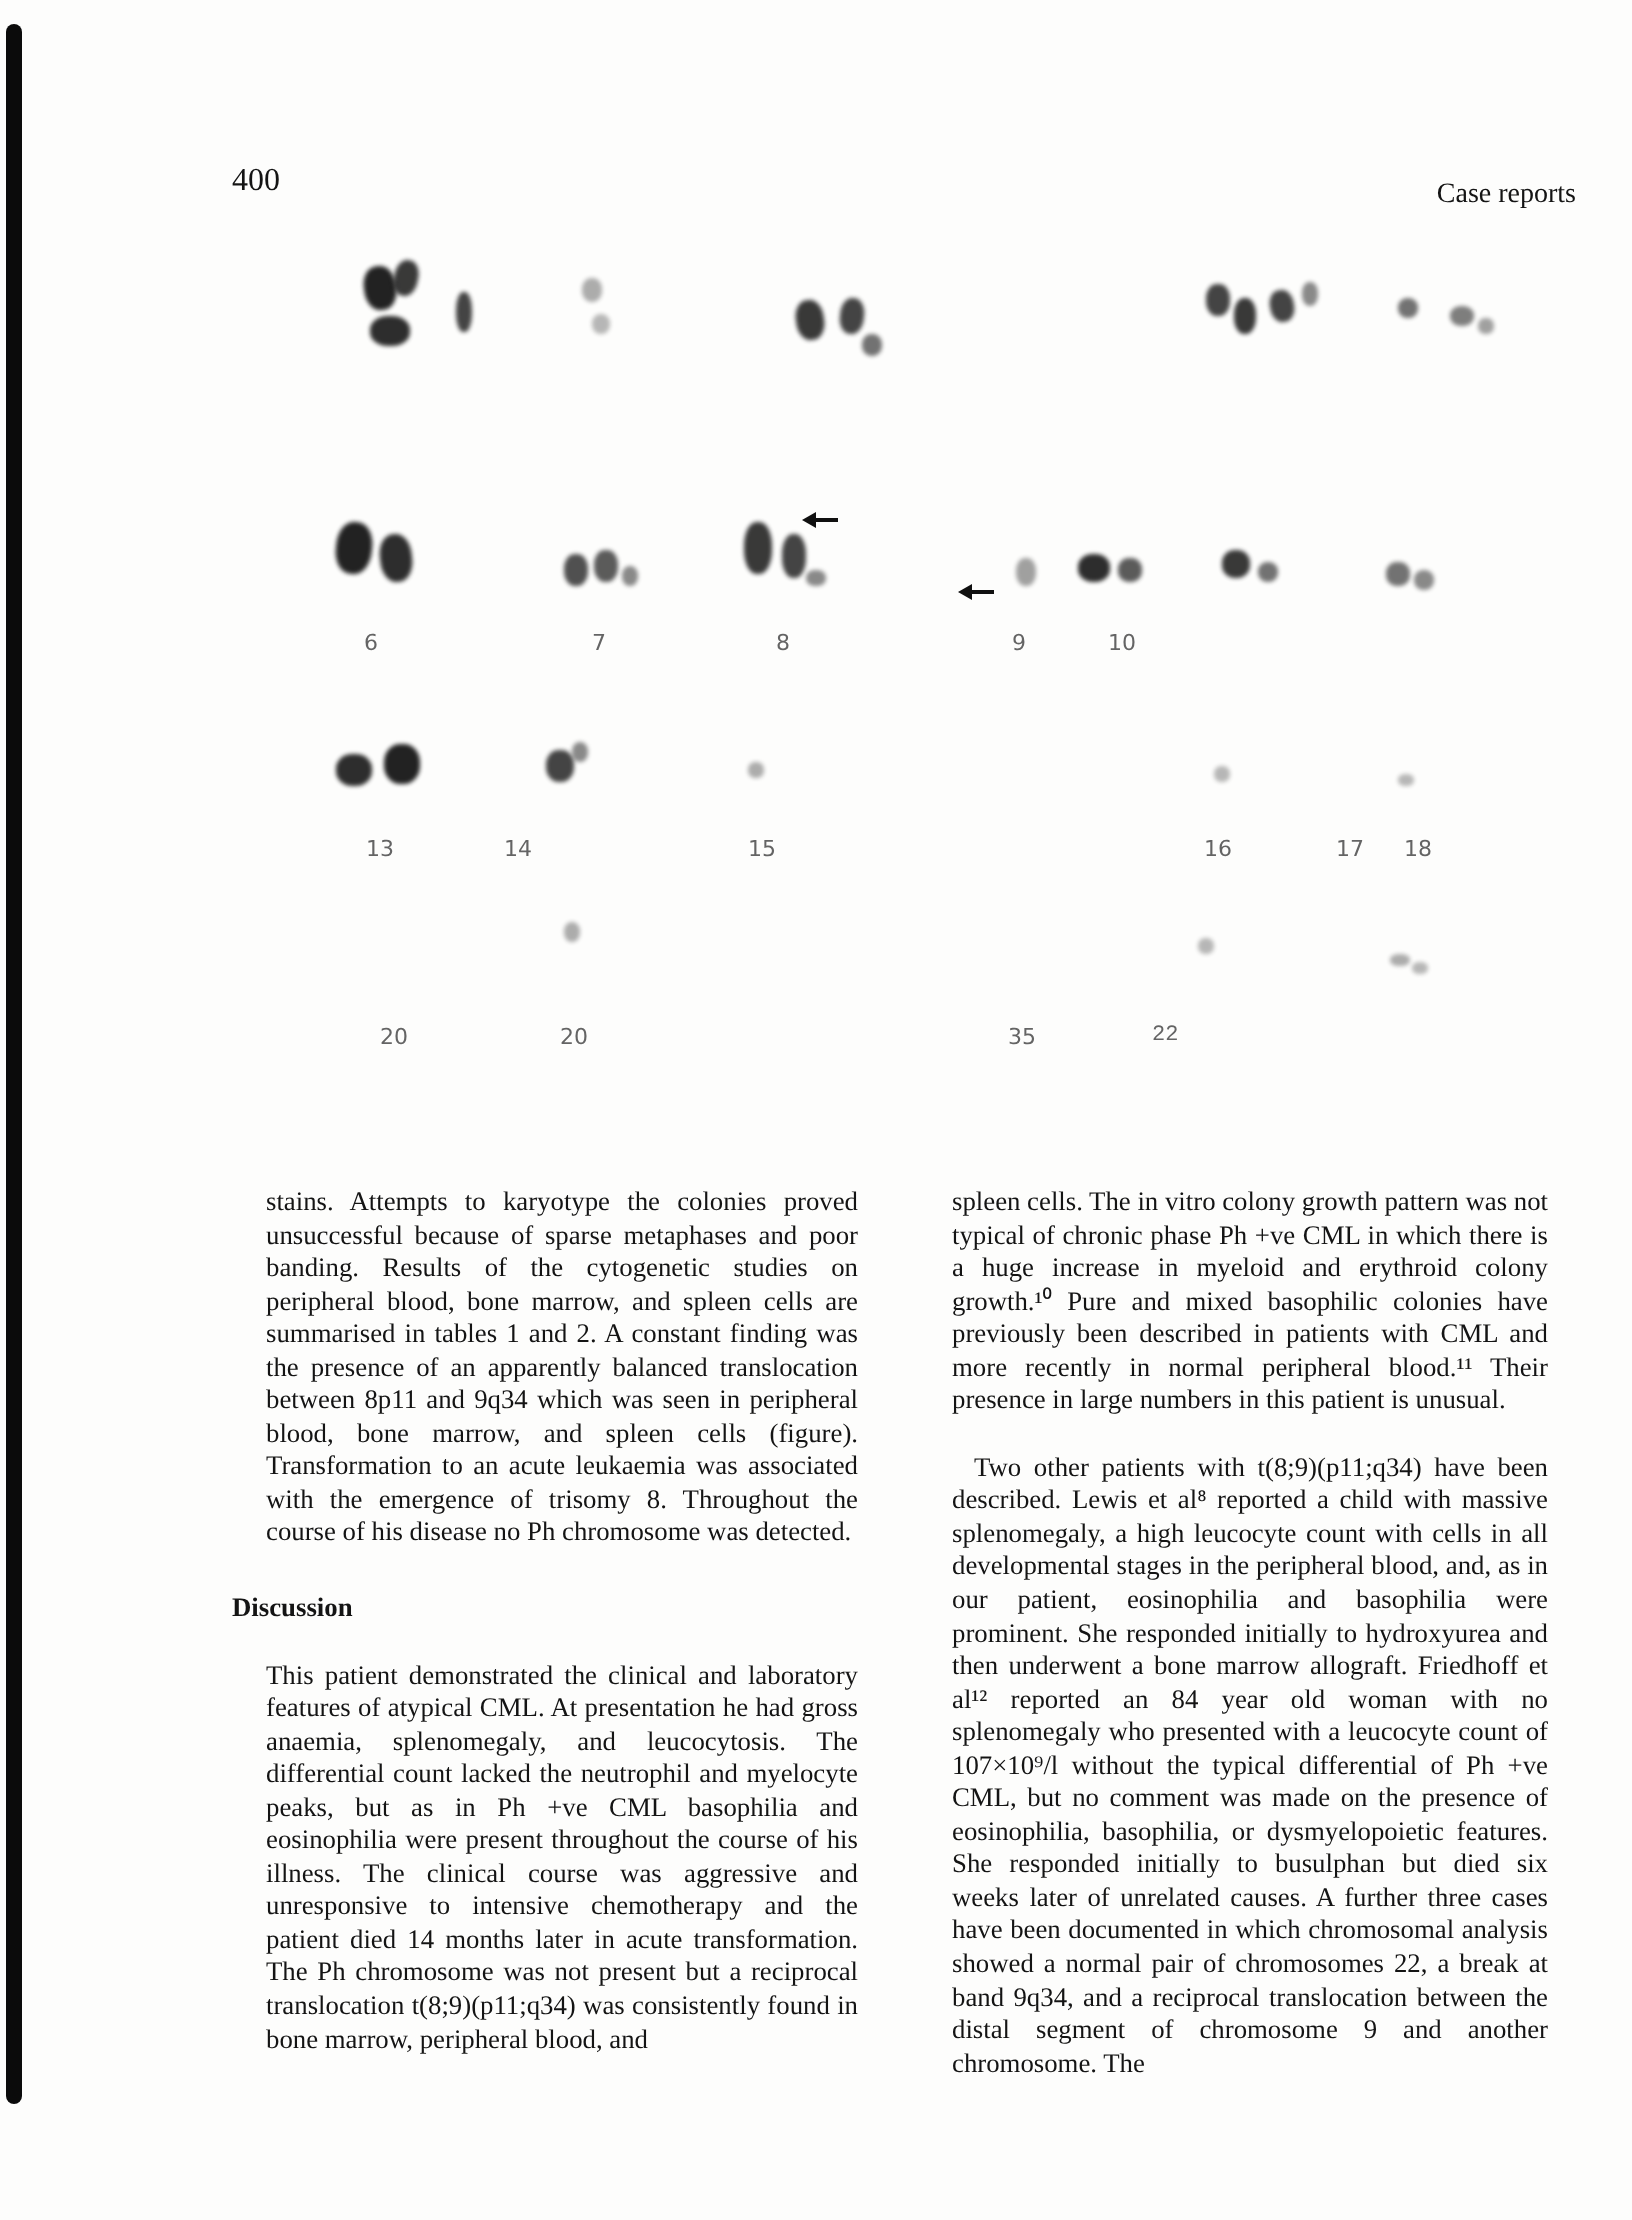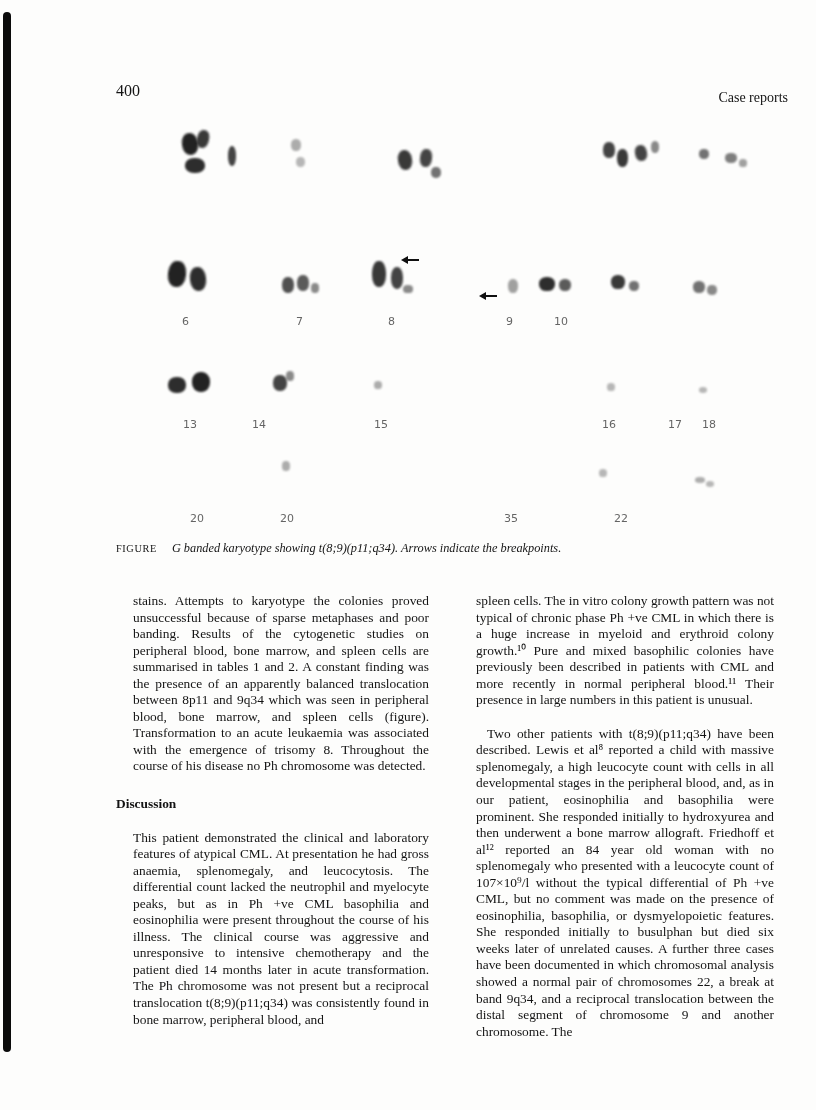--- a/index.html
+++ b/index.html
@@ -93,29 +93,25 @@
       <span class="chromo-label" style="left: 554px; top: 315px;">10</span>
       <span class="chromo-label" style="left: 183px; top: 418px;">13</span>
       <span class="chromo-label" style="left: 252px; top: 418px;">14</span>
       <span class="chromo-label" style="left: 374px; top: 418px;">15</span>
       <span class="chromo-label" style="left: 602px; top: 418px;">16</span>
       <span class="chromo-label" style="left: 668px; top: 418px;">17</span>
       <span class="chromo-label" style="left: 702px; top: 418px;">18</span>
       <span class="chromo-label" style="left: 190px; top: 512px;">20</span>
       <span class="chromo-label" style="left: 280px; top: 512px;">20</span>
       <span class="chromo-label" style="left: 504px; top: 512px;">35</span>
-      <span class="chromo-label" style="left: 614px; top: 512px;">22</span>
+      <span class="chromo-label" style="left: 576px; top: 512px; font-family: Liberation Mono, monospace;">22</span>
       <div class="bk-arrow" style="left: 404px; top: 259px;"></div>
       <div class="bk-arrow" style="left: 482px; top: 295px;"></div>
     </div>
 
-  <div class="caption">
-    <span class="cap-label">FIGURE</span>
-    <span class="cap-text">G banded karyotype showing t(8;9)(p11;q34).  Arrows indicate the breakpoints.</span>
-  </div>
 
   <div class="col col-left">
     <p>stains. Attempts to karyotype the colonies proved unsuccessful because of sparse metaphases and poor banding. Results of the cytogenetic studies on peripheral blood, bone marrow, and spleen cells are summarised in tables 1 and 2. A constant finding was the presence of an apparently balanced translocation between 8p11 and 9q34 which was seen in peripheral blood, bone marrow, and spleen cells (figure). Transformation to an acute leukaemia was associated with the emergence of trisomy 8. Throughout the course of his disease no Ph chromosome was detected.</p>
     <h3 class="discussion">Discussion</h3>
     <p>This patient demonstrated the clinical and laboratory features of atypical CML. At presentation he had gross anaemia, splenomegaly, and leucocytosis. The differential count lacked the neutrophil and myelocyte peaks, but as in Ph +ve CML basophilia and eosinophilia were present throughout the course of his illness. The clinical course was aggressive and unresponsive to intensive chemotherapy and the patient died 14 months later in acute transformation. The Ph chromosome was not present but a reciprocal translocation t(8;9)(p11;q34) was consistently found in bone marrow, peripheral blood, and</p>
   </div>
 
   <div class="col col-right">
     <p>spleen cells. The in vitro colony growth pattern was not typical of chronic phase Ph +ve CML in which there is a huge increase in myeloid and erythroid colony growth.¹⁰ Pure and mixed basophilic colonies have previously been described in patients with CML and more recently in normal peripheral blood.¹¹ Their presence in large numbers in this patient is unusual.</p>
     <p class="indent">Two other patients with t(8;9)(p11;q34) have been described. Lewis et al⁸ reported a child with massive splenomegaly, a high leucocyte count with cells in all developmental stages in the peripheral blood, and, as in our patient, eosinophilia and basophilia were prominent. She responded initially to hydroxyurea and then underwent a bone marrow allograft. Friedhoff et al¹² reported an 84 year old woman with no splenomegaly who presented with a leucocyte count of 107×10⁹/l without the typical differential of Ph +ve CML, but no comment was made on the presence of eosinophilia, basophilia, or dysmyelopoietic features. She responded initially to busulphan but died six weeks later of unrelated causes. A further three cases have been documented in which chromosomal analysis showed a normal pair of chromosomes 22, a break at band 9q34, and a reciprocal translocation between the distal segment of chromosome 9 and another chromosome. The</p>

